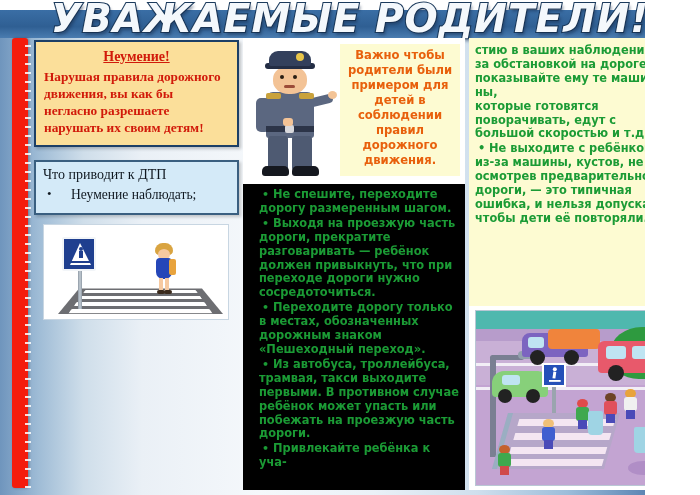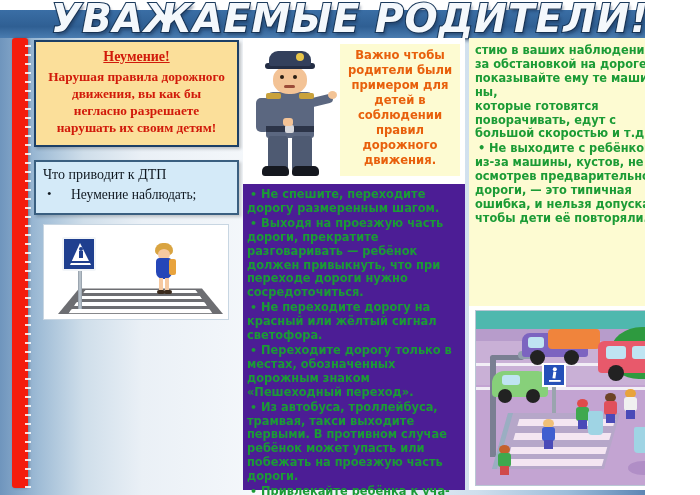--- a/index.html
+++ b/index.html
@@ -69,21 +69,21 @@
   }
   #remember-title {
     text-align: center;
     font-family: "Liberation Serif", serif;
     font-weight: bold; font-size: 14px;
     color: #d11a0a;
     text-decoration: underline;
     margin-bottom: 3px;
   }
   #remember-body {
-    text-align: center;
+    text-align: left;
     font-family: "Liberation Serif", serif;
     font-weight: bold; font-size: 13.3px;
     line-height: 1.28;
     color: #d11a0a;
   }
   
   #dtp-box {
     position: relative;
     margin-top: 13px;
     background: #d4eaf8;
@@ -181,22 +181,22 @@
     padding: 4px 3px;
   }
   #important-text {
     text-align: center;
     font-weight: bold; font-size: 11.6px; line-height: 1.30;
     color: #e8600c;
     font-family: "DejaVu Sans", sans-serif;
   }
   #mid-list-box {
     position: absolute; left: 0; top: 146px; width: 222px; height: 306px;
-    background: #4c1d95;
-    padding: 4px 5px 2px 4px;
+    background: #000000;
+    padding: 4px 5px 2px 16px;
   }
   .tips { list-style: none; }
   .tips li {
     position: relative;
     font-family: "DejaVu Sans", sans-serif;
     font-weight: bold; font-size: 11.4px; line-height: 1.22;
     color: #1b9b35;
     text-indent: 14px;
     margin-bottom: 1px;
   }
@@ -335,21 +335,20 @@
       </div>
       <div id="important-box">
         <div id="important-text">Важно чтобы родители были примером для детей в соблюдении правил дорожного движения.</div>
       </div>
     </div>
 
     <div id="mid-list-box">
       <ul class="tips">
         <li>Не спешите, переходите дорогу размеренным шагом.</li>
         <li>Выходя на проезжую часть дороги, прекратите разговаривать — ребёнок должен привыкнуть, что при переходе дороги нужно сосредоточиться.</li>
-        <li>Не переходите дорогу на красный или жёлтый сигнал светофора.</li>
         <li>Переходите дорогу только в местах, обозначенных дорожным знаком «Пешеходный переход».</li>
         <li>Из автобуса, троллейбуса, трамвая, такси выходите первыми. В противном случае ребёнок может упасть или побежать на проезжую часть      дороги.</li>
         <li>Привлекайте ребёнка к уча-</li>
       </ul>
     </div>
   </div>
 
   <div class="column" id="col-right">
 
     <div id="right-text-box">

